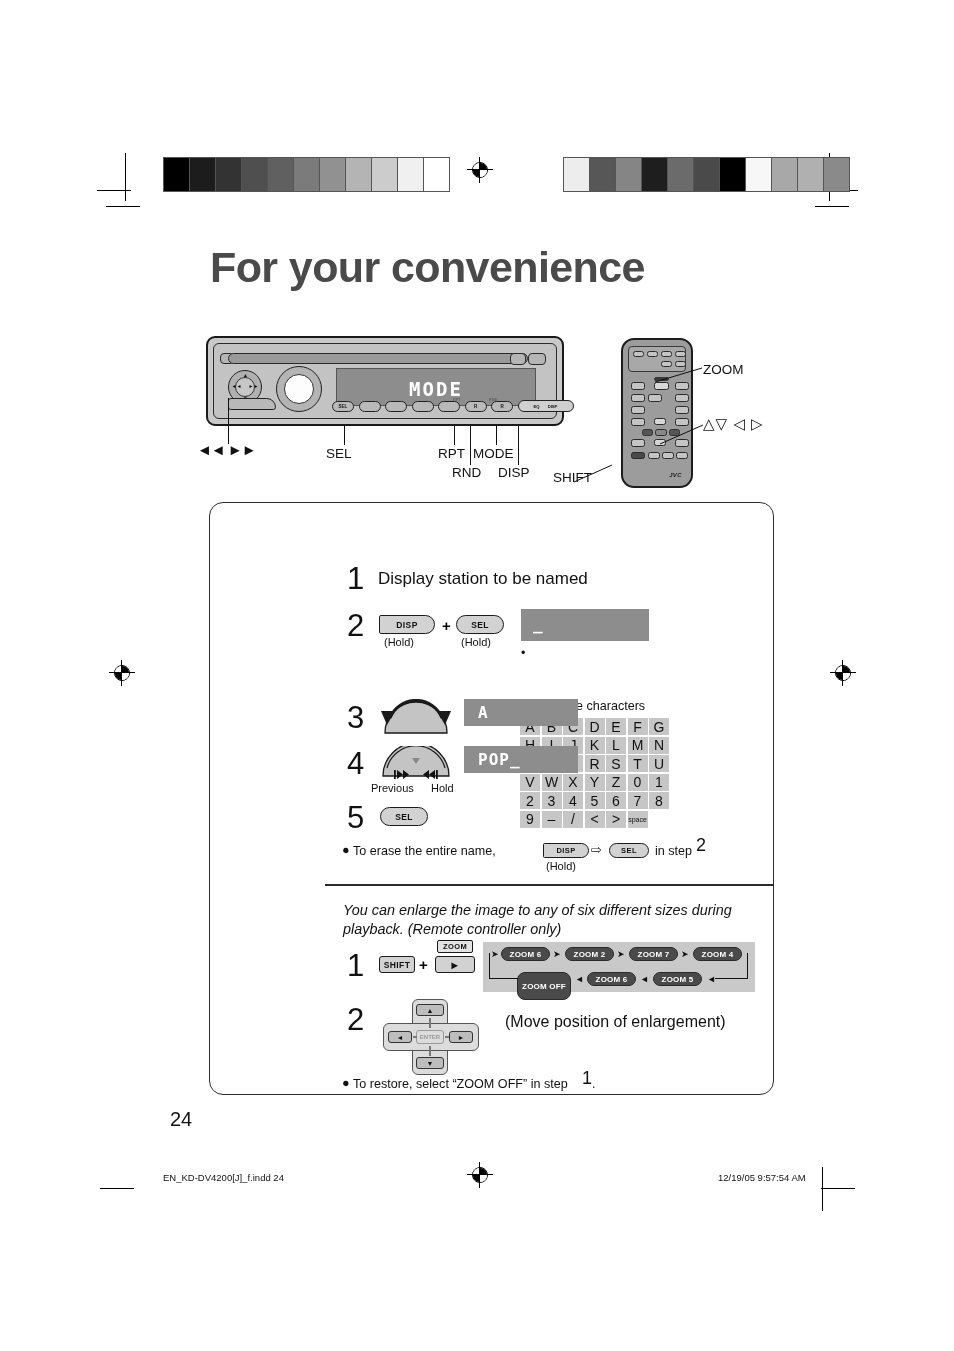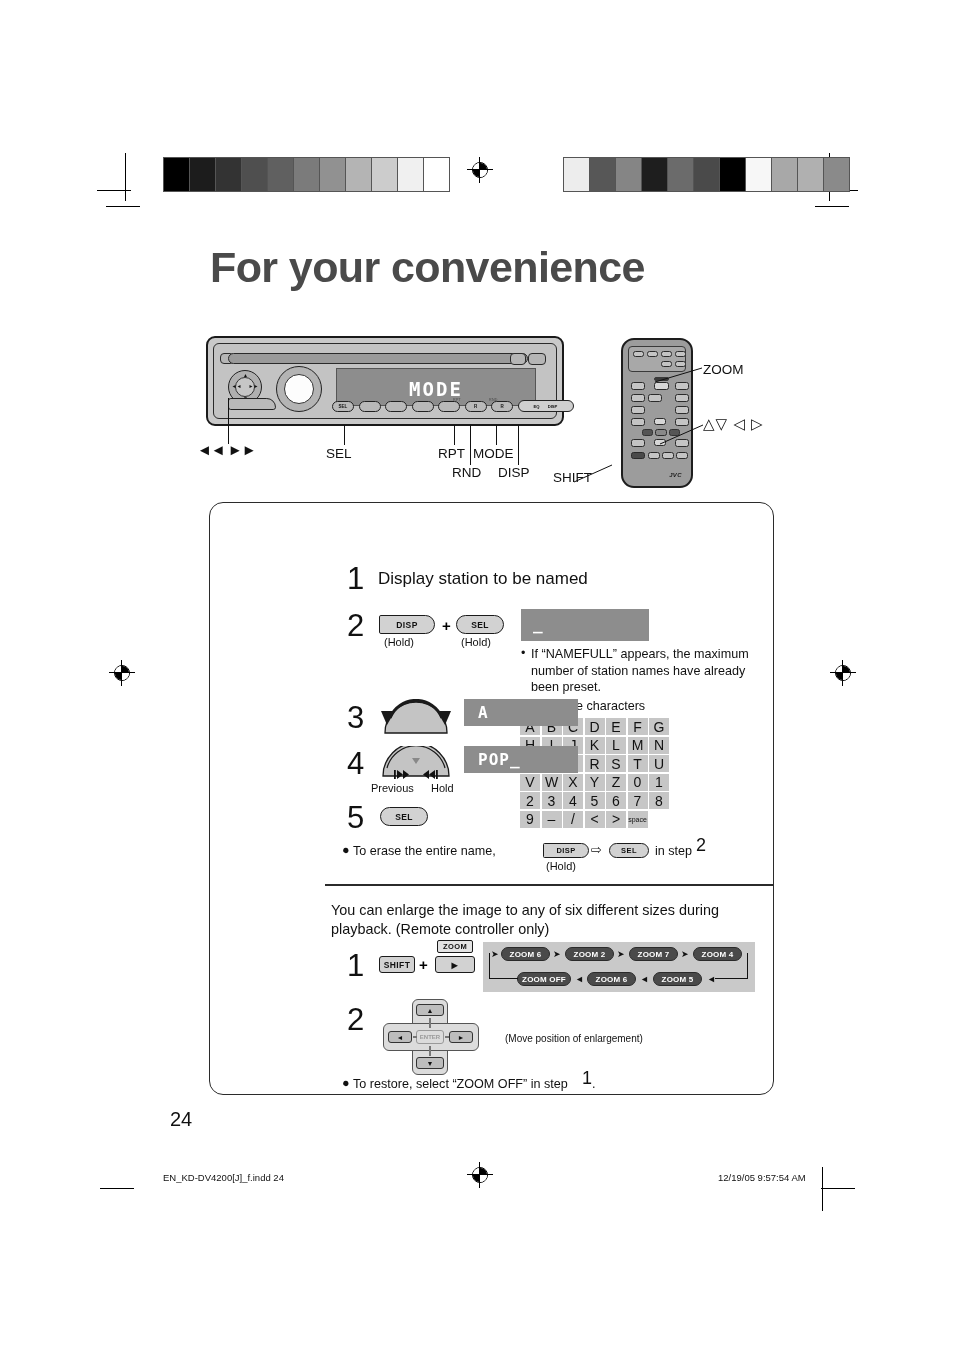--- a/index.html
+++ b/index.html
@@ -320,21 +320,20 @@
     <div class="key disp" style="left:54px;top:112px;width:56px;">DISP</div>
     <div class="plus" style="left:117px;top:114px;">+</div>
     <div class="key sel" style="left:131px;top:112px;width:48px;">SEL</div>
     <div class="hold" style="left:59px;top:133px;">(Hold)</div>
     <div class="hold" style="left:136px;top:133px;">(Hold)</div>
 
     <div class="lcdbox" style="left:196px;top:106px;width:128px;height:32px;">
       <span style="left:12px;top:6px;font-size:16px;">_</span>
     </div>
     <div class="bullet" style="left:196px;top:143px;">•</div>
-    <div class="note" style="left:206px;top:143px;width:232px;">If “NAMEFULL” appears, the maximum number of station names have already been preset.</div>
 
     <div class="bullet" style="left:196px;top:194px;">●</div>
     <div class="note" style="left:207px;top:195px;width:200px;">Available characters</div>
     <div class="chars" id="char-grid" style="left:195px;top:215px;">
         <b>A</b>
         <b>B</b>
         <b>C</b>
         <b>D</b>
         <b>E</b>
         <b>F</b>
@@ -416,34 +415,34 @@
     <div class="key sel small" style="left:284px;top:340px;width:40px;">SEL</div>
     <div class="note" style="left:330px;top:340px;width:50px;">in step</div>
     <div class="note" style="left:371px;top:334px;font-size:18px;">2</div>
     <div class="hold" style="left:221px;top:357px;">(Hold)</div>
   </div>
 
   <div class="divider" style="top:381px;"></div>
 
 
   <div class="body" style="top:383px;height:210px;">
-    <div class="intro" style="left:6px;top:15px;width:410px;">You can enlarge the image to any of six different sizes during playback. (Remote controller only)</div>
+    <div class="intro" style="left:18px;top:15px;width:410px;font-style:italic;">You can enlarge the image to any of six different sizes during playback. (Remote controller only)</div>
 
     <div class="stepnum" style="left:22px;top:62px;">1</div>
     <div class="key" style="left:54px;top:70px;width:36px;border-radius:3px;height:17px;">SHIFT</div>
     <div class="plus" style="left:94px;top:70px;">+</div>
     <div class="key" style="left:110px;top:70px;width:40px;border-radius:3px;height:17px;font-size:11px;">►</div>
     <div class="key" style="left:112px;top:54px;width:36px;height:13px;font-size:7.5px;border-radius:2px;background:#e4e4e4;">ZOOM</div>
 
     <div class="flow" style="left:158px;top:56px;width:272px;height:50px;">
       <div class="pill" style="left:18px;top:5px;width:49px;height:14px;">ZOOM 6</div>
       <div class="pill" style="left:82px;top:5px;width:49px;height:14px;">ZOOM 2</div>
       <div class="pill" style="left:146px;top:5px;width:49px;height:14px;">ZOOM 7</div>
       <div class="pill" style="left:210px;top:5px;width:49px;height:14px;">ZOOM 4</div>
-      <div class="pill" style="left:34px;top:30px;width:54px;height:14px;">ZOOM OFF</div>
+      <div class="pill" style="left:34px;top:30px;width:54px;height:28px;">ZOOM OFF</div>
       <div class="pill" style="left:104px;top:30px;width:49px;height:14px;">ZOOM 6</div>
       <div class="pill" style="left:170px;top:30px;width:49px;height:14px;">ZOOM 5</div>
 
       <div class="far" style="left:8px;top:8px;">➤</div>
       <div class="far" style="left:70px;top:8px;">➤</div>
       <div class="far" style="left:134px;top:8px;">➤</div>
       <div class="far" style="left:198px;top:8px;">➤</div>
       <div class="far" style="left:92px;top:33px;">◄</div>
       <div class="far" style="left:157px;top:33px;">◄</div>
       <div class="far" style="left:224px;top:33px;">◄</div>
@@ -461,21 +460,21 @@
       <div class="ckey" style="left:33px;top:5px;width:28px;height:12px;">▲</div>
       <div class="ckey" style="left:33px;top:58px;width:28px;height:12px;">▼</div>
       <div class="ckey" style="left:5px;top:32px;width:24px;height:12px;">◄</div>
       <div class="ckey" style="left:66px;top:32px;width:24px;height:12px;">►</div>
       <div class="center" style="left:33px;top:31px;width:28px;height:14px;">ENTER</div>
       <div class="dot" style="left:46px;top:19px;width:1.6px;height:10px;"></div>
       <div class="dot" style="left:46px;top:47px;width:1.6px;height:10px;"></div>
       <div class="dot" style="left:29.5px;top:37px;width:4px;height:1.6px;"></div>
       <div class="dot" style="left:61.5px;top:37px;width:4px;height:1.6px;"></div>
     </div>
-    <div class="note" style="left:180px;top:145px;width:230px;font-size:10px;">(Move position of enlargement)</div>
+    <div class="note" style="left:180px;top:128px;width:230px;font-size:16px;">(Move position of enlargement)</div>
 
     <div class="bullet" style="left:17px;top:190px;">●</div>
     <div class="note" style="left:28px;top:190px;width:250px;">To restore, select “ZOOM OFF” in step</div>
     <div class="note" style="left:257px;top:184px;font-size:18px;">1</div>
     <div class="note" style="left:267px;top:190px;">.</div>
   </div>
 </div>
 
 <div class="pagenum">24</div>
 <div class="foot" style="left:163px;top:1172px;">EN_KD-DV4200[J]_f.indd   24</div>

